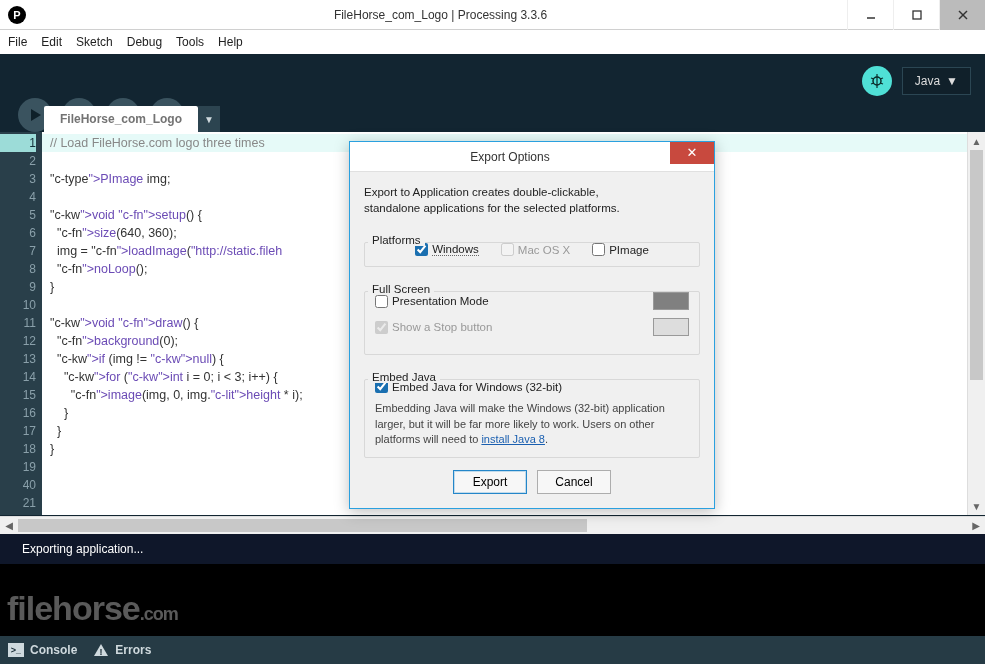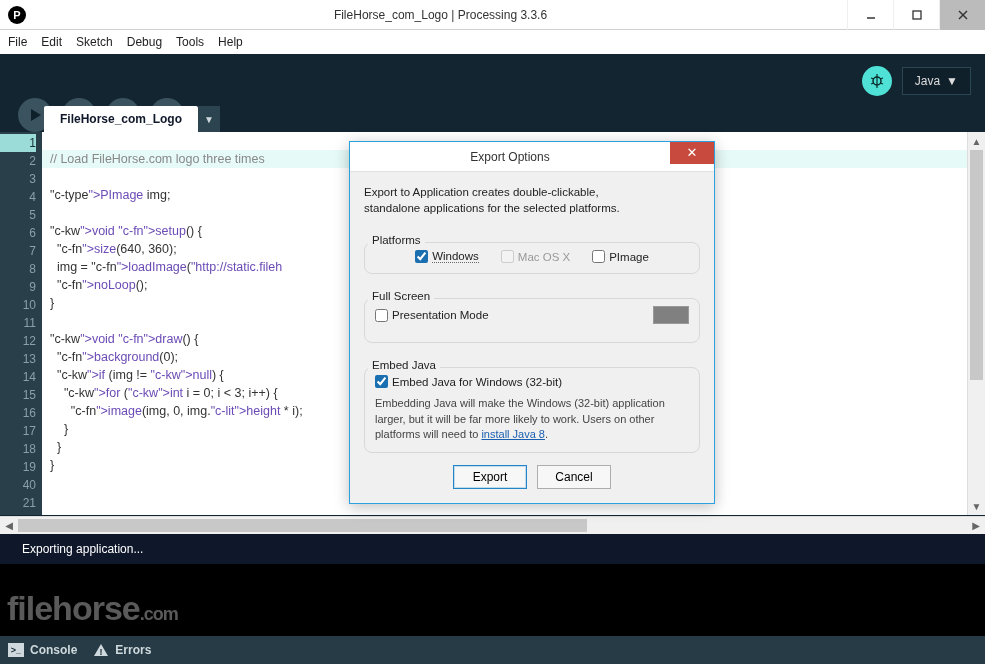--- a/index.html
+++ b/index.html
@@ -21,29 +21,29 @@
 .toolbar { background: #122531; height: 78px; display: flex; align-items: flex-end; padding: 10px 14px 0 18px; position: relative; }
 .toolbar .buttons { display: flex; gap: 10px; margin-top: 2px; }
 .circbtn { width: 34px; height: 34px; border-radius: 50%; background: #3a535f; display: flex; align-items: center; justify-content: center; }
 .circbtn svg { fill: #0e2029; }
 .toolbar .right { position: absolute; right: 14px; top: 12px; display: flex; gap: 10px; align-items: center; }
 .debug-circ { width: 30px; height: 30px; border-radius: 50%; background: #4fe0d6; display: flex; align-items: center; justify-content: center; font-size: 14px; color: #0a2b29; }
 .mode-sel { height: 28px; padding: 0 12px; background: #10202a; border: 1px solid #2b4653; color: #ddd; font-size: 12px; display: flex; align-items: center; gap: 6px; }
 
 
 .tabrow { position: absolute; bottom: 0; left: 44px; display: flex; }
-.tab { background: #fff; padding: 6px 16px; font-size: 12px; font-weight: bold; color: #0f172a; border-radius: 2px 2px 0 0; }
+.tab { background: #fff; padding: 6px 16px; font-size: 12px; font-weight: bold; color: #737373; border-radius: 2px 2px 0 0; }
 .tab-caret { width: 22px; background: #2c4450; display: flex; align-items: center; justify-content: center; }
 
 
 .editor { flex: 1; display: flex; background: #fff; overflow: hidden; border-bottom: 1px solid #122531; position: relative; }
 .gutter { width: 42px; background: #293f4a; color: #8aa0aa; text-align: right; padding: 2px 6px 2px 0; font-family: Consolas, monospace; font-size: 12px; line-height: 18px; }
 .gutter .ln { height: 18px; }
 .gutter .ln.hl { background: #9cdcd8; color: #14323a; }
-.code { flex: 1; padding: 18px 8px; font-family: Consolas, monospace; font-size: 12.5px; line-height: 18px; color: #333; white-space: pre; position: relative; }
+.code { flex: 1; padding: 2px 8px; font-family: Consolas, monospace; font-size: 12.5px; line-height: 18px; color: #333; white-space: pre; position: relative; }
 .code .line { height: 18px; }
 .code .hl { background: #e6faf8; margin-left: -8px; margin-right: -8px; padding-left: 8px; }
 .c-comment { color: #888; }
 .c-str { color: #6b4bb5; }
 .vscroll { width: 18px; background: #f0f0f0; border-left: 1px solid #ddd; position: relative; }
 .vscroll .thumb { position: absolute; top: 18px; left: 2px; right: 2px; height: 60%; background: #c8c8c8; }
 .vscroll .arrow { position: absolute; left: 0; right: 0; height: 18px; display:flex; align-items:center; justify-content:center; color:#666; font-size:10px; }
 .vscroll .arrow.top { top:0 } .vscroll .arrow.bot { bottom:0 }
 
 .hscroll { height: 18px; background: #f0f0f0; display:flex; align-items:center; border-top:1px solid #ddd; }
@@ -64,21 +64,21 @@
 
 
 .dialog { position: absolute; left: 349px; top: 141px; width: 366px; background: #f0f0f0; border: 1px solid #2aa0df; box-shadow: 0 3px 14px rgba(0,0,0,0.25); }
 .dlg-title { height: 30px; background: #fff; display: flex; align-items: center; border-bottom: 1px solid #e0e0e0; }
 .dlg-title .t { flex: 1; text-align: center; font-size: 12px; color: #333; }
 .dlg-close { width: 44px; height: 22px; margin-right: 0; background: #c8493e; color: #fff; display: flex; align-items: center; justify-content: center; font-size: 13px; margin-top:-8px; }
 .dialog .body { padding: 12px 14px 14px; font-size: 11.5px; color: #222; }
 .dialog .intro { margin-bottom: 12px; line-height: 1.4; }
 .group { margin-bottom: 10px; }
 .group .glabel { font-size: 11.5px; color: #222; margin-bottom: 2px; position: relative; top:6px; background:#f0f0f0; display:inline-block; padding:0 4px; margin-left:4px }
-.group .gbox { border: 1px solid #d8d8d8; border-radius: 8px; padding: 7px 10px 10px; }
+.group .gbox { border: 1px solid #d8d8d8; border-radius: 2px; padding: 0 10px 10px; }
 .plat-row { display: flex; gap: 22px; justify-content: center; }
 .chk { display: flex; align-items: center; gap: 4px; font-size: 11.5px; }
 .chk input { width: 13px; height: 13px; accent-color: #1a6fb0; }
 .chk.disabled { color: #999; }
 .fsrow { display: flex; align-items: center; justify-content: space-between; margin-bottom: 8px; }
 .swatch { width: 36px; height: 18px; background: #808080; border: 1px solid #999; }
 .swatch.light { background: #ddd; }
 .embed-note { font-size: 11px; color: #444; line-height: 1.4; margin-top: 8px; }
 .embed-note a { color: #1a5fb0; text-decoration: underline; }
 .dlg-actions { display: flex; justify-content: center; gap: 10px; margin-top: 12px; }
@@ -268,20 +268,27 @@
     <div class="group">
       <div class="glabel">Full Screen</div>
       <div class="gbox">
         <div class="fsrow">
           <label class="chk">
               <input type="checkbox" style="">
               <span>Presentation Mode</span>
             </label>
           <div class="swatch"></div>
         </div>
+        <div class="fsrow">
+          <label class="chk disabled">
+              <input type="checkbox" checked="" disabled="" style="">
+              <span>Show a Stop button</span>
+            </label>
+          <div class="swatch light"></div>
+        </div>
       </div>
     </div>
 
     <div class="group">
       <div class="glabel">Embed Java</div>
       <div class="gbox">
         <label class="chk">
             <input type="checkbox" checked="" style="">
             <span>Embed Java for Windows (32-bit)</span>
           </label>

